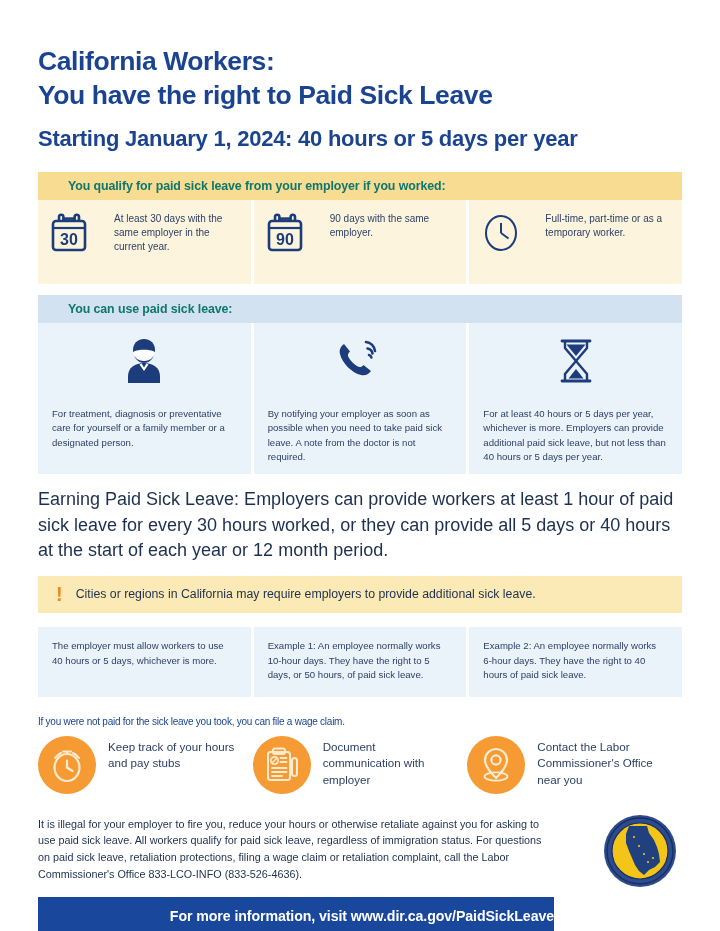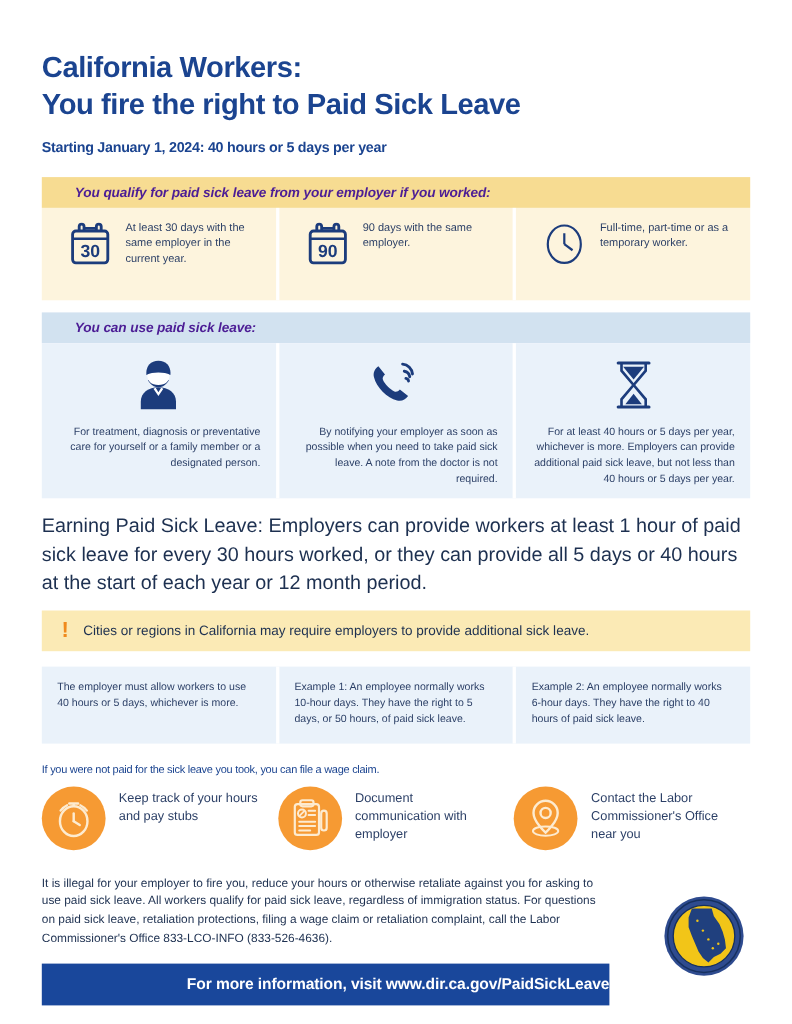--- a/index.html
+++ b/index.html
@@ -28,37 +28,36 @@
     font-size: 26.5px;
     font-weight: bold;
     color: #1b4490;
     letter-spacing: -0.4px;
     line-height: 1.28;
     white-space: nowrap;
   }
 
   .subtitle {
     margin-top: 13px;
-    font-size: 13px;
+    font-size: 22px;
     font-weight: bold;
     color: #1b4490;
     letter-spacing: -0.25px;
     white-space: nowrap;
   }
 
   
   .band { margin-top: 0; }
 
   .band-head {
     padding: 7px 0 7px 30px;
     font-size: 12.4px;
     font-weight: bold;
-    color: #4c1d95;
+    color: #0f766e;
     letter-spacing: -0.1px;
-    font-style: italic;
   }
 
   .band-head.gold { background: #f7dc92; }
   .band-head.blue { background: #d2e2f0; }
 
   .band-body { display: flex; }
   .band-body.gold { background: #fdf4dd; }
   .band-body.blue { background: #eaf2fa; }
 
   .cell {
@@ -66,21 +65,21 @@
     display: flex;
     padding: 11px 10px 11px 12px;
   }
   .cell + .cell { border-left: 3px solid #ffffff; }
 
   .cell-icon {
     flex: 0 0 auto;
     width: 64px;
     display: flex;
     align-items: flex-start;
-    justify-content: center;
+    justify-content: flex-start;
     padding-top: 2px;
   }
 
   .cell-text {
     flex: 1 1 auto;
     font-size: 10px;
     line-height: 1.42;
     color: #2b3f66;
     padding-top: 1px;
   }
@@ -103,22 +102,21 @@
     display: flex;
     align-items: center;
     justify-content: center;
   }
 
   .vcell-text {
     width: 100%;
     font-size: 9.6px;
     line-height: 1.5;
     color: #2b3f66;
-    margin-top: 7px;
-    text-align: right;
+    margin-top: 17px;
   }
 
   
   .earning {
     margin: 13px 0 12px;
     font-size: 18px;
     line-height: 1.42;
     color: #1d3050;
     padding-right: 8px;
   }
@@ -231,21 +229,21 @@
 
   .icon-nav { display: block; }
 </style>
 </head>
 <body>
 
 <div class="page">
 
   <div class="title-block">
     <div class="title-line">California Workers:</div>
-    <div class="title-line">You fire the right to Paid Sick Leave</div>
+    <div class="title-line">You have the right to Paid Sick Leave</div>
     <div class="subtitle">Starting January 1, 2024: 40 hours or 5 days per year</div>
   </div>
 
   <div class="band" id="qualify-band" style="margin-top:20px;">
     <div class="band-head gold">You qualify for paid sick leave from your employer if you worked:</div>
     <div class="band-body gold">
 
       <div class="cell">
         <div class="cell-icon">
           <svg width="38" height="40" viewBox="0 0 38 40" class="icon-nav">

